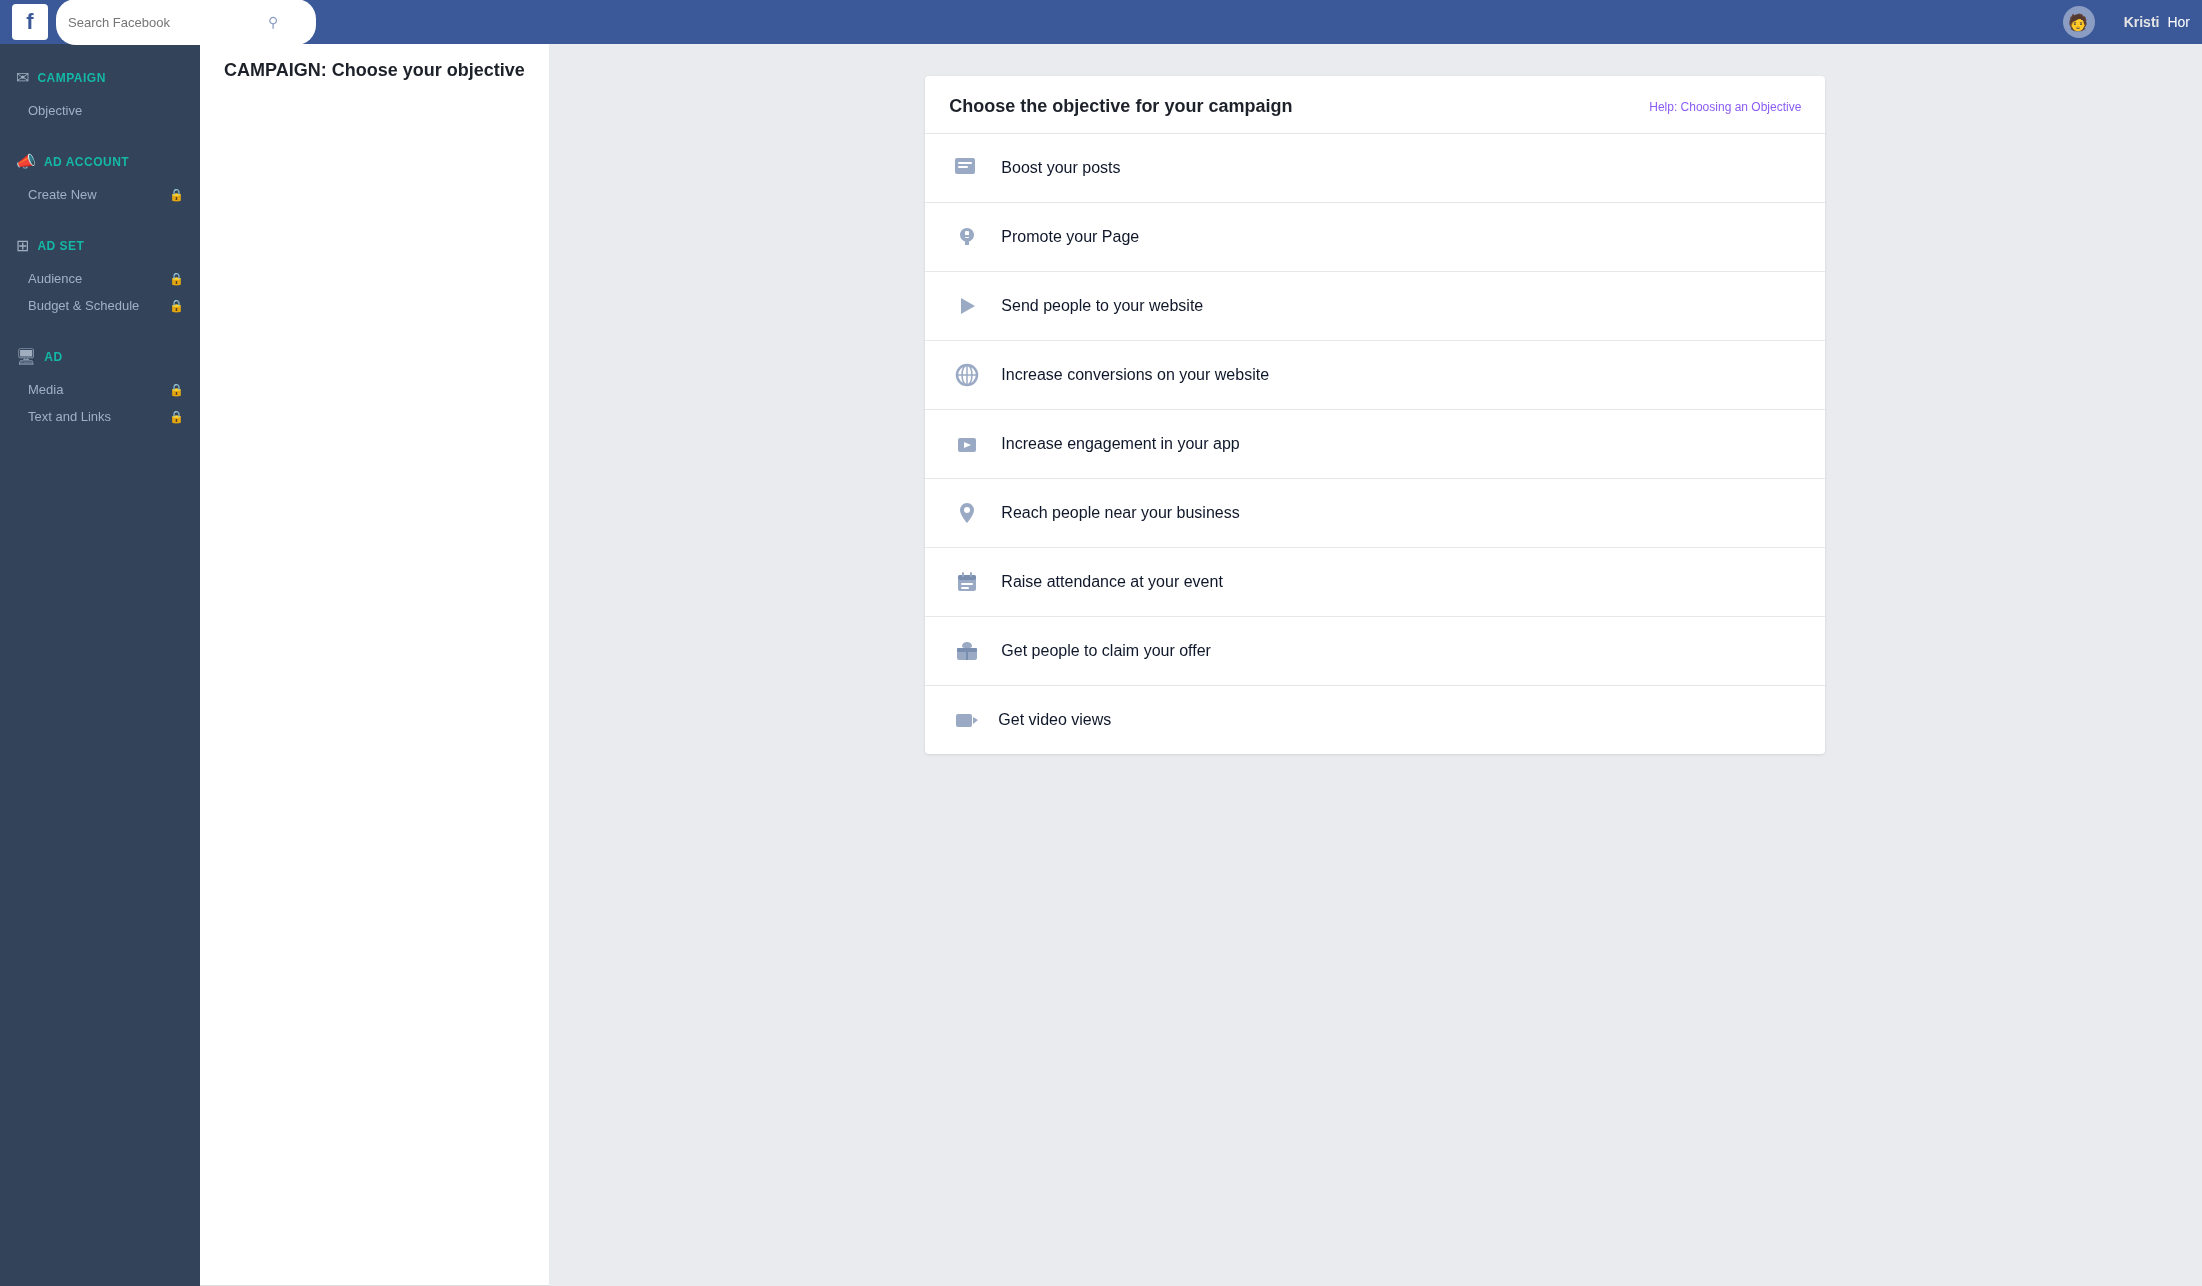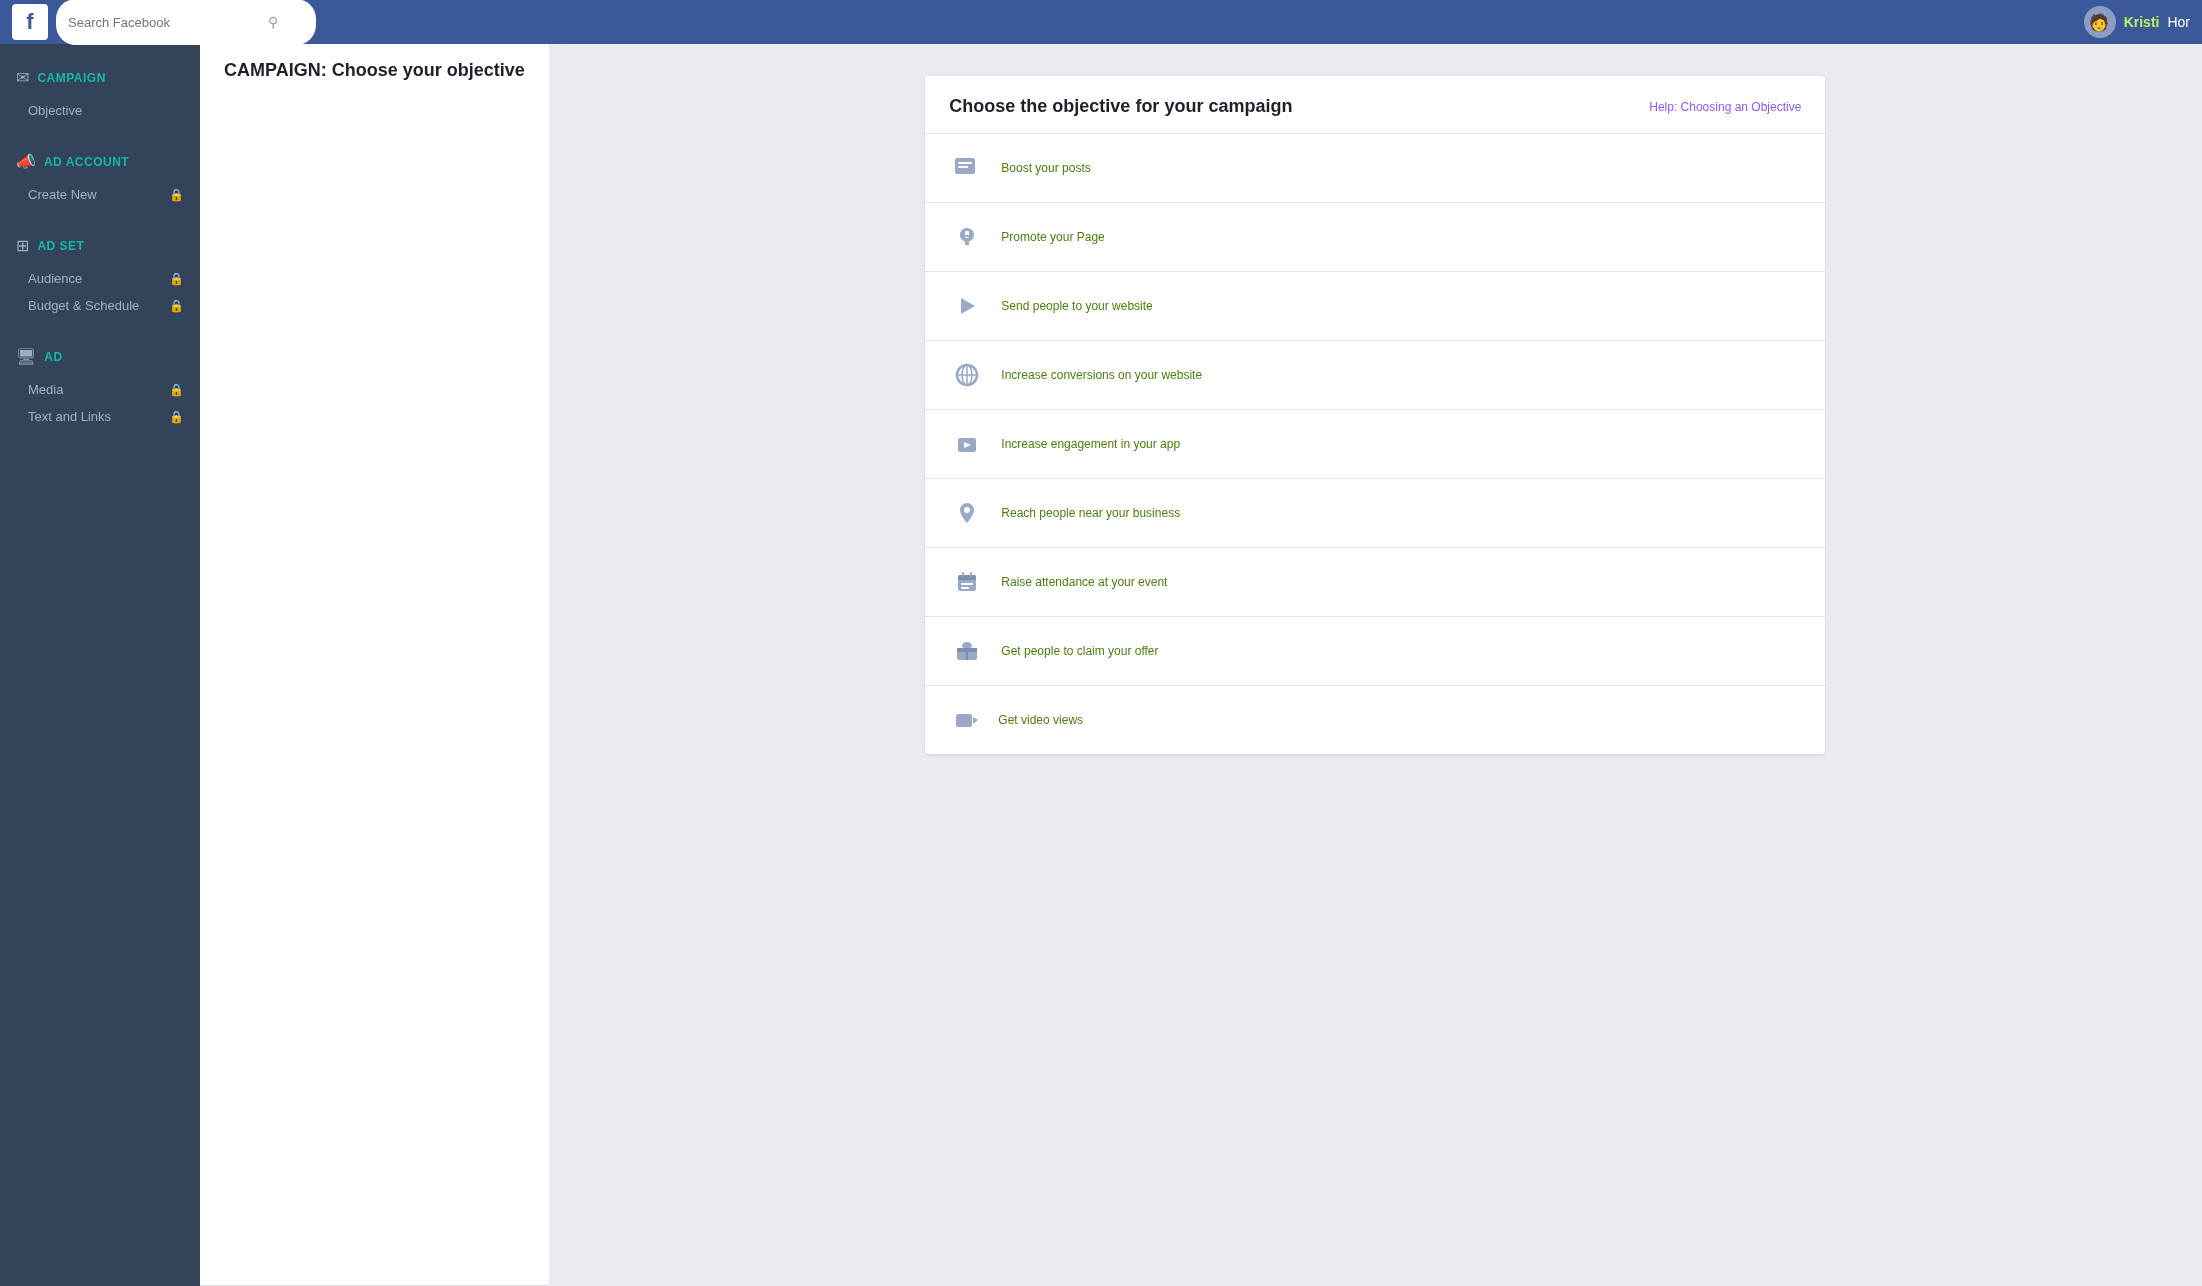--- a/index.html
+++ b/index.html
@@ -43,21 +43,21 @@
       margin-left: auto;
       display: flex; align-items: center; gap: 8px; color: #fff;
     }
     .avatar {
       width: 32px; height: 32px; border-radius: 50%;
       background: #8b9dc3;
       overflow: hidden;
       display: flex; align-items: center; justify-content: center;
       font-size: 16px;
     }
-    .nav-username { font-size: 14px; font-weight: 600; color: #bef264; }
+    .nav-username { font-size: 14px; font-weight: 600; color: #e5e5e5; margin-left: 21px; }
     .nav-home { font-size: 14px; color: #fff; }
 
     
     .layout {
       display: flex;
       margin-top: 44px;
       min-height: calc(100vh - 44px);
     }
 
     
@@ -132,21 +132,21 @@
       border-bottom: 1px solid #e5e7eb;
       cursor: pointer;
       gap: 16px;
     }
     .objective-item:last-child { border-bottom: none; gap: 13px; }
     .obj-icon {
       width: 36px; height: 36px;
       display: flex; align-items: center; justify-content: center;
       color: #9aaac4; font-size: 22px; flex-shrink: 0;
     }
-    .obj-label { font-size: 12px; color: #4d7c0f; }
+    .obj-label { font-size: 16px; color: #0f172a; }
   </style>
 </head>
 <body>
 
 <nav class="topnav">
   <div class="fb-logo">f</div>
   <div class="search-bar">
     <input type="text" placeholder="Search Facebook" style="">
     <span class="search-icon">⚲</span>
   </div>

